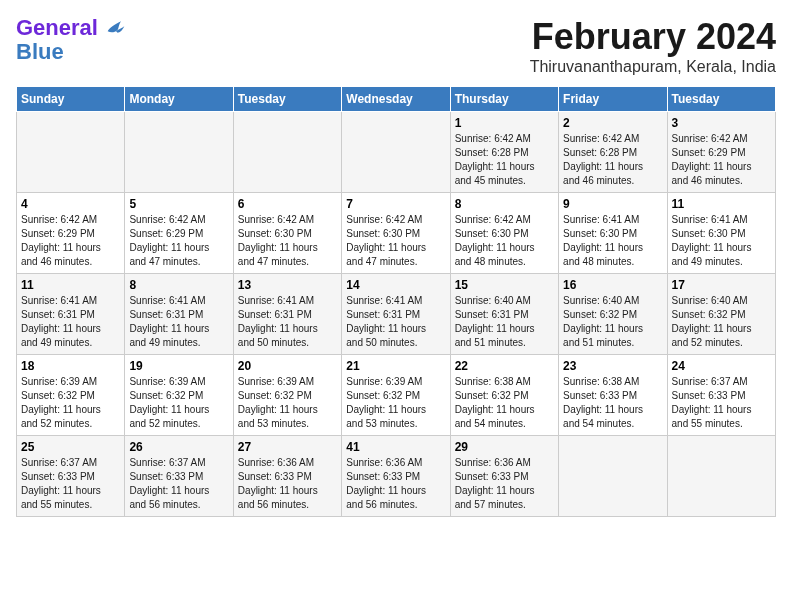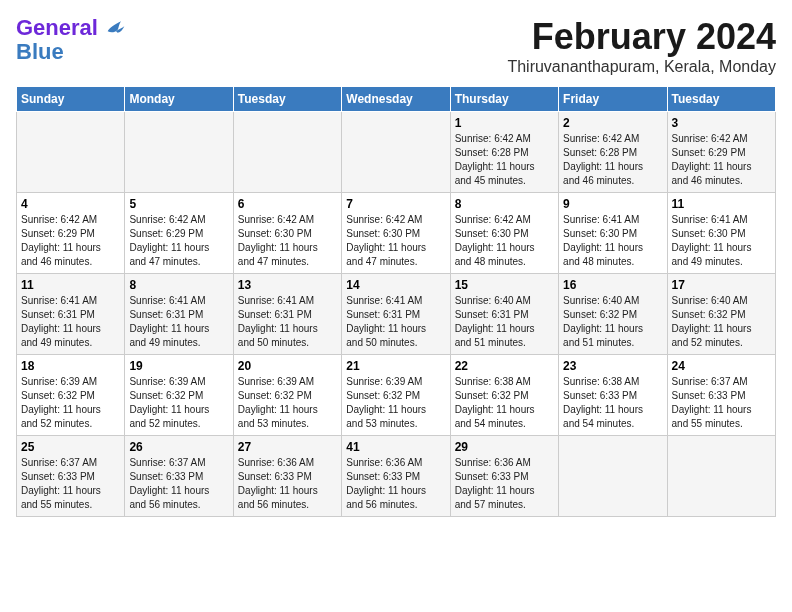--- a/index.html
+++ b/index.html
@@ -96,21 +96,21 @@
         <svg class="logo-bird" viewBox="0 0 24 18" fill="#3a7bbf" xmlns="http://www.w3.org/2000/svg">
           <path d="M2 14 C4 10, 10 6, 18 2 C14 8, 16 12, 12 14 C10 15, 6 16, 2 14Z"></path>
           <path d="M12 14 C14 12, 20 10, 22 8 C20 12, 18 15, 14 16Z"></path>
         </svg>
       </span>
     </div>
     <span class="logo-text" style="color:#3a7bbf;font-size:22px;">Blue</span>
   </div>
   <div class="title-area">
     <div class="main-title">February 2024</div>
-    <div class="subtitle">Thiruvananthapuram, Kerala, Monday</div>
+    <div class="subtitle">Thiruvananthapuram, Kerala, India</div>
   </div>
 </div>
 
 <table>
   <thead>
     <tr id="thead-row">
         <th>Sunday</th>
         <th>Monday</th>
         <th>Tuesday</th>
         <th>Wednesday</th>

